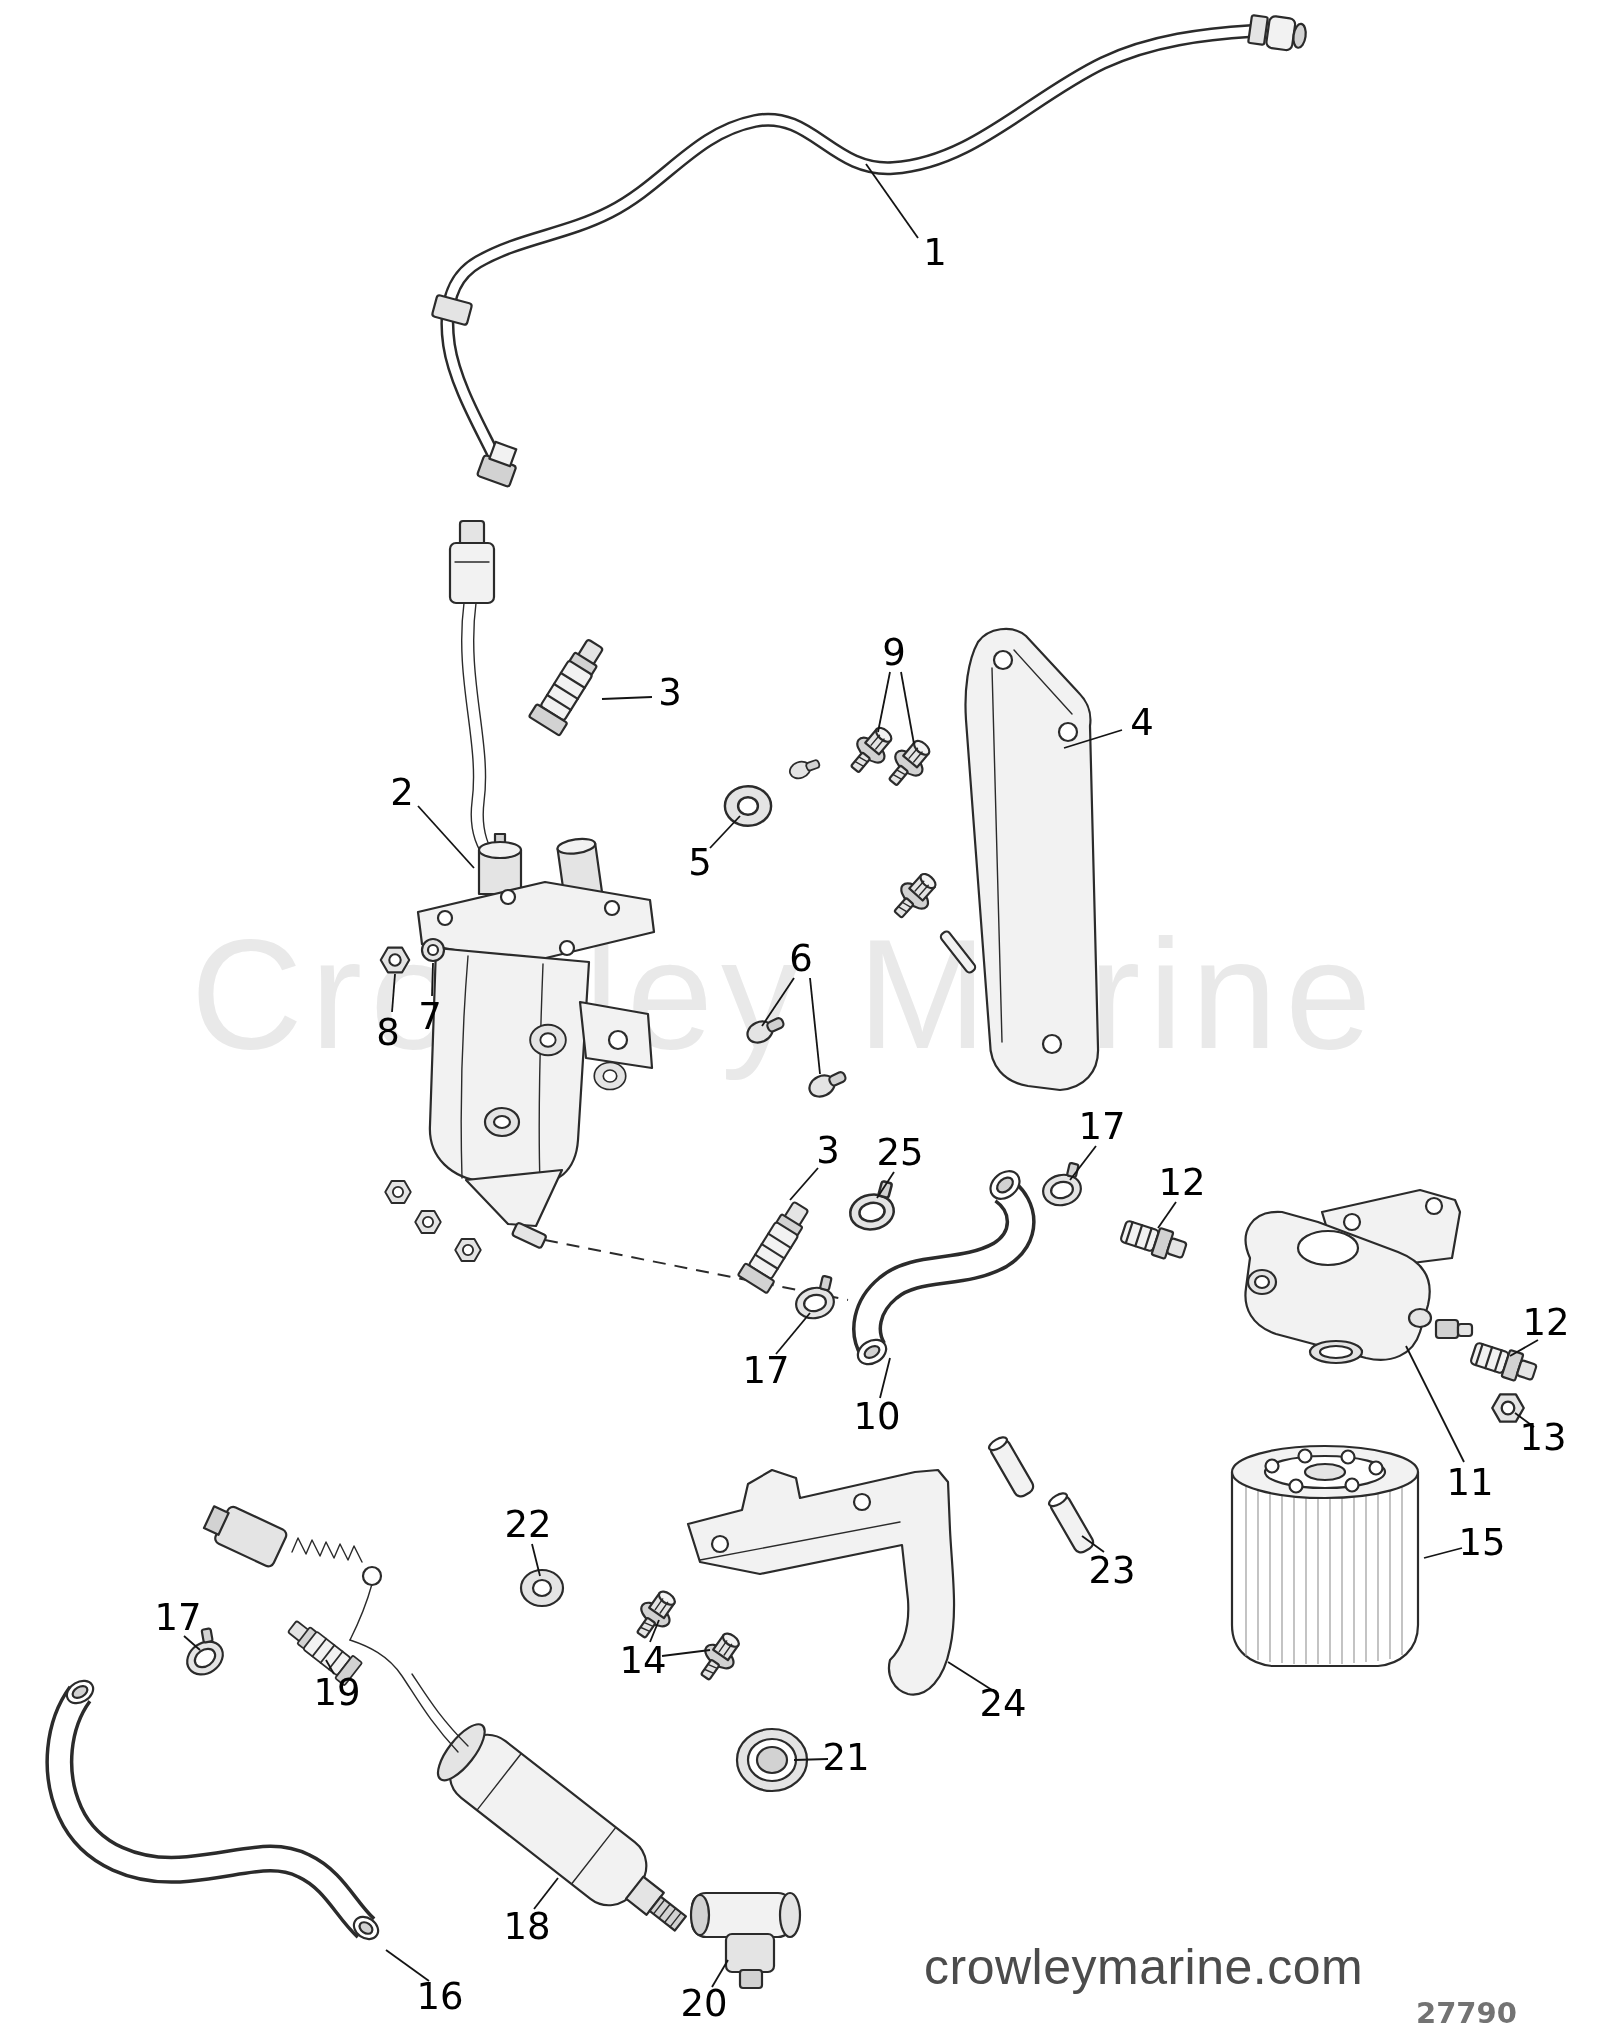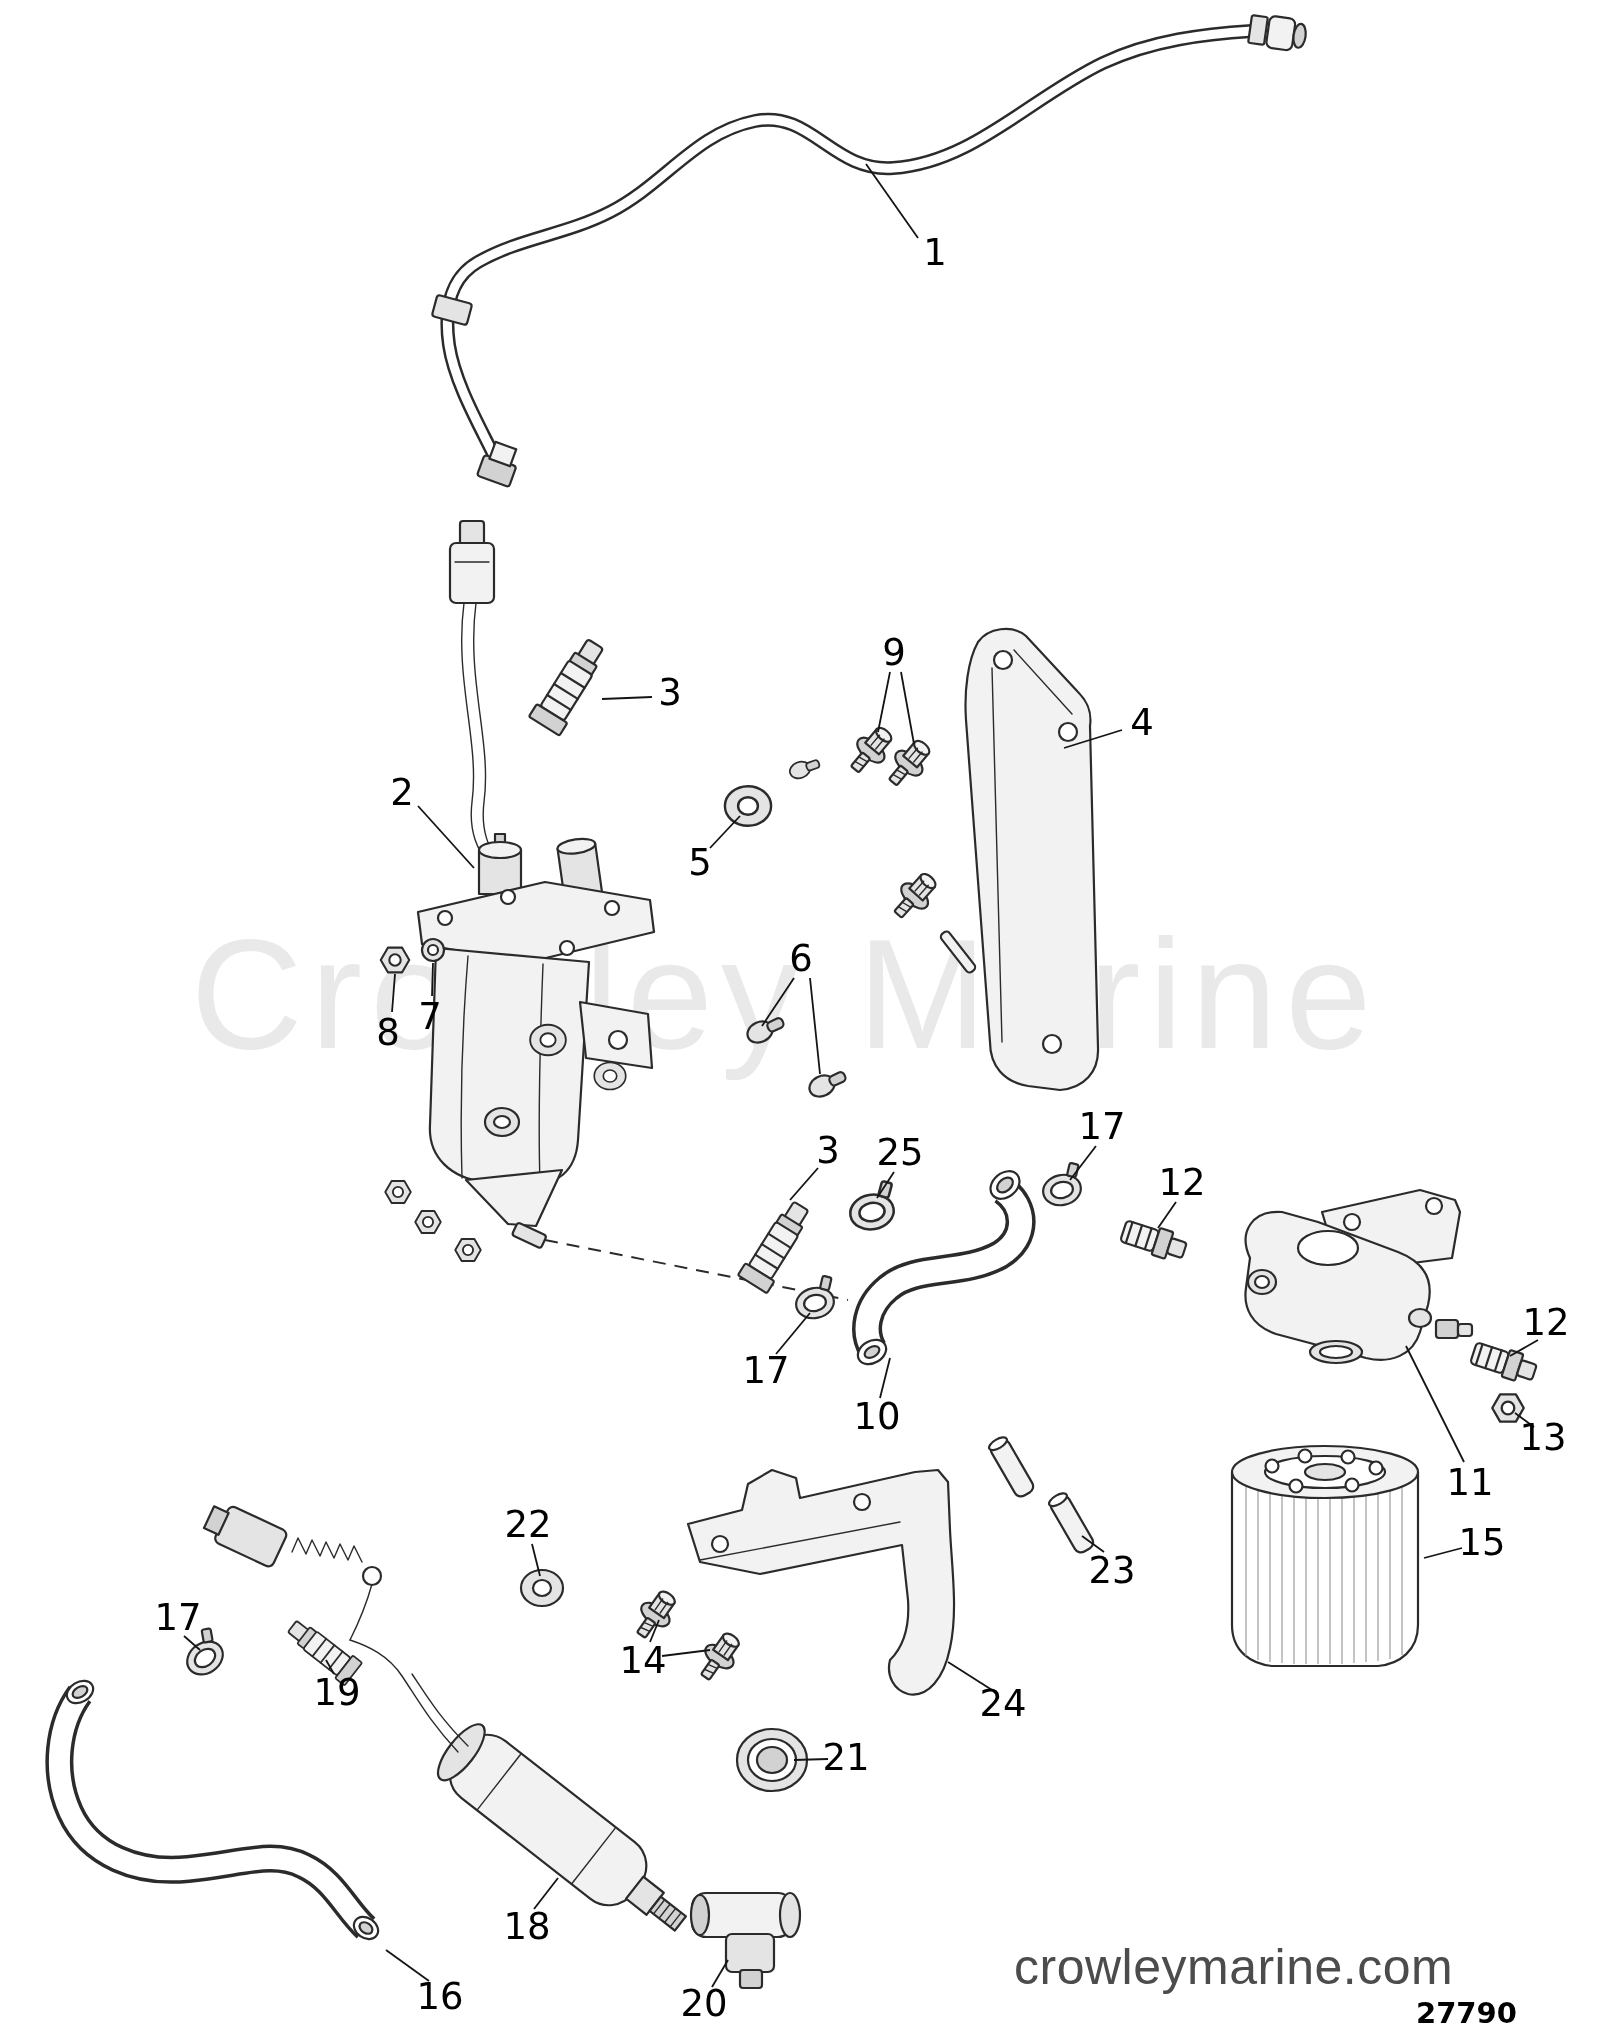--- a/index.html
+++ b/index.html
@@ -10,22 +10,22 @@
   .s{stroke:#2b2b2b;stroke-width:2.2;fill:none;stroke-linecap:round;stroke-linejoin:round}
   .fw{fill:#fff}.f1{fill:#f2f2f2}.f2{fill:#e4e4e4}.f3{fill:#d2d2d2}
   .thin{stroke-width:1.4}
   .tube-o{fill:none;stroke:#2b2b2b}
   .tube-i{fill:none;stroke:#fff}
   .dash{stroke:#2b2b2b;stroke-width:2;stroke-dasharray:13 9;fill:none}
   .rib{stroke:#9c9c9c;stroke-width:1.2}
   .leader{stroke:#141414;stroke-width:1.8}
   .callout{font:400 37px "DejaVu Sans",sans-serif;fill:#000;text-anchor:middle;dominant-baseline:central}
   .watermark{font:400 155px "Liberation Sans",sans-serif;fill:#e9e9e9;text-anchor:middle;letter-spacing:8px}
-  .site{position:absolute;left:1014px;top:1938px;font-size:50px;color:#4c4c4c;letter-spacing:.5px}
-  .dnum{position:absolute;left:1416px;top:1996px;font-size:29px;font-weight:bold;color:#000000;
+  .site{position:absolute;left:924px;top:1938px;font-size:50px;color:#4c4c4c;letter-spacing:.5px}
+  .dnum{position:absolute;left:1416px;top:1996px;font-size:29px;font-weight:bold;color:#737373;
         font-family:"DejaVu Sans",sans-serif}
 </style>
 </head>
 <body>
 
 <div class="canvas">
 
 <svg width="1599" height="2033" viewBox="0 0 1599 2033">
 
   <defs>

